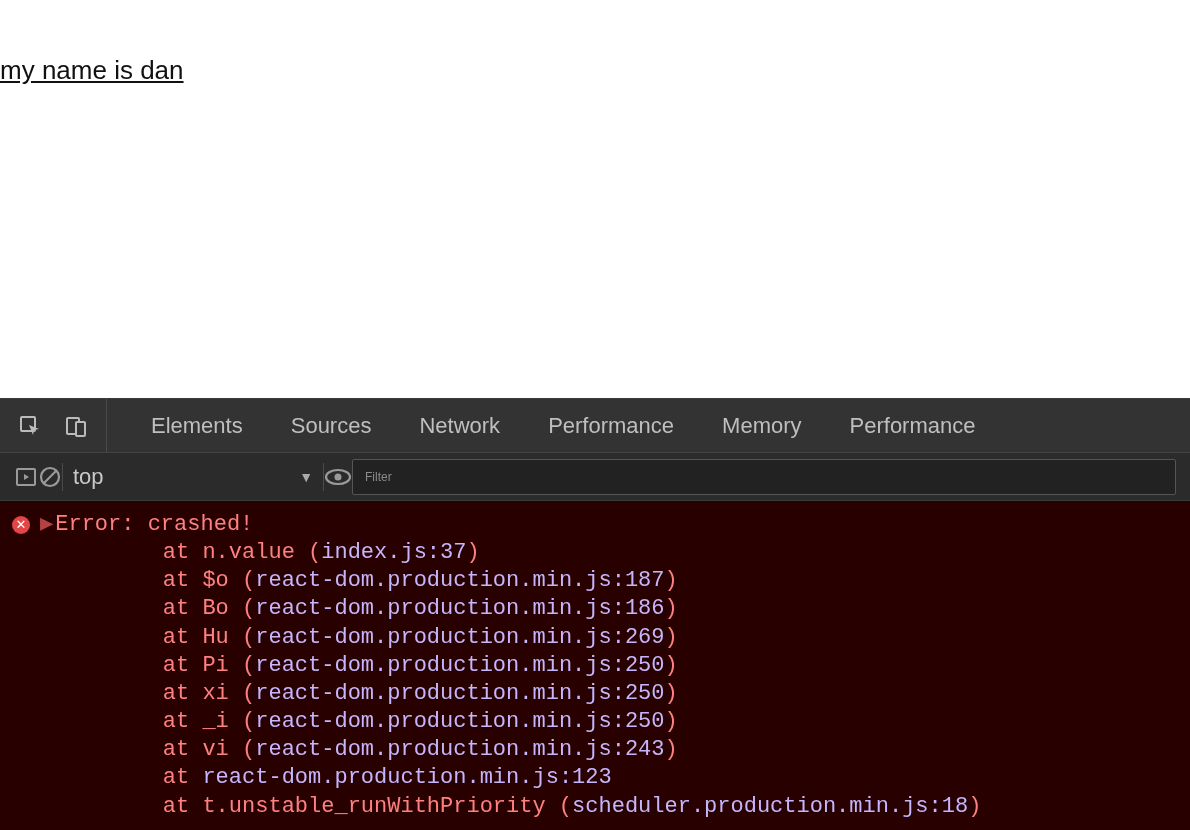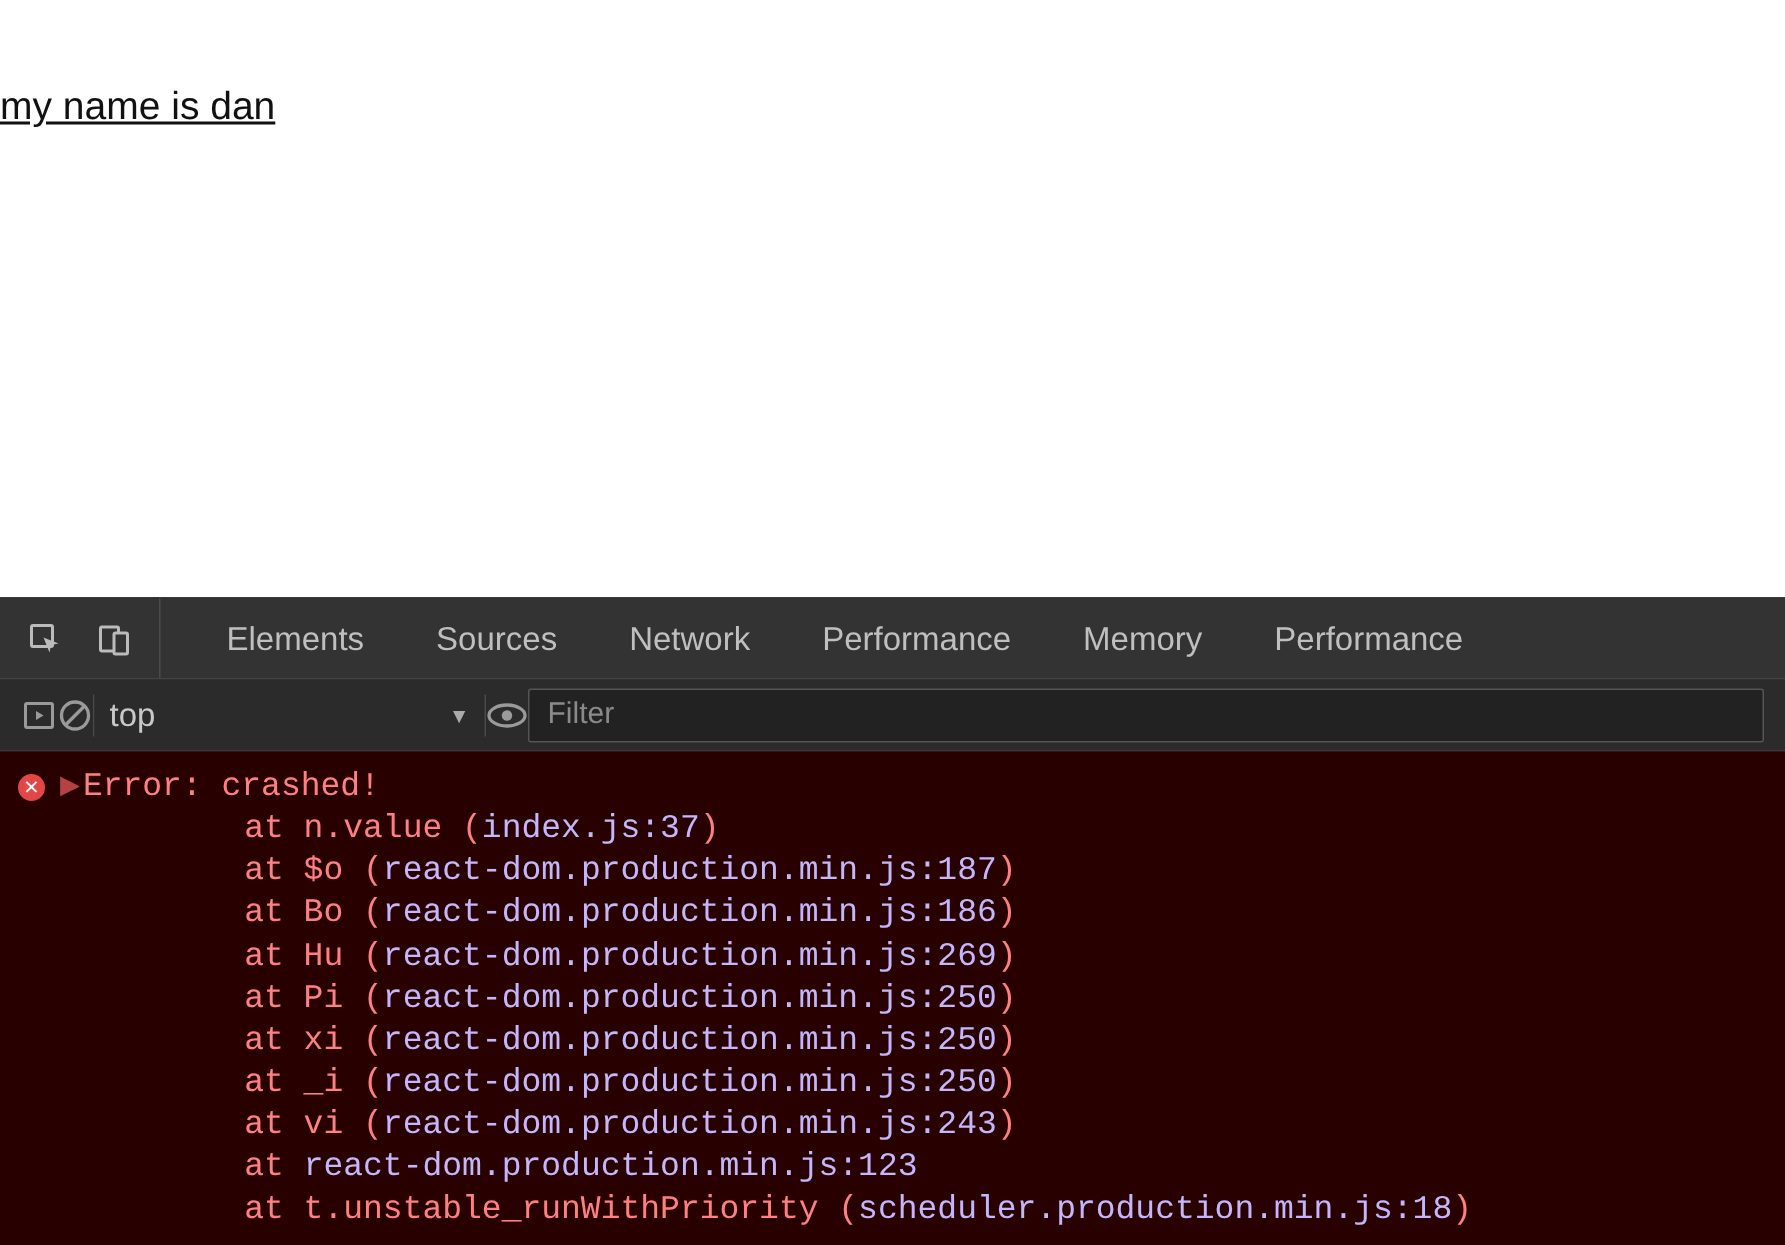--- a/index.html
+++ b/index.html
@@ -12,21 +12,21 @@
   .devtools { flex: 1 1 auto; display: flex; flex-direction: column; background: #222222; color: #ddd; font-family: sans-serif; border-top: 1px solid #3a3a3a; }
   .tabbar { display: flex; align-items: center; height: 54px; background: #333333; border-bottom: 1px solid #444; gap: 20px; }
   .tabbar .icon-group { display: flex; align-items: center; gap: 22px; padding: 0 18px; border-right: 1px solid #4a4a4a; height: 100%; }
   .tabbar .tabs { display: flex; align-items: stretch; height: 100%; }
   .tab { display: flex; align-items: center; padding: 0 24px; font-size: 22px; color: #bfbfbf; cursor: pointer; }
   .tab.active { background: #000000; color: #ffffff; }
   .toolbar { display: flex; align-items: center; height: 48px; background: #2b2b2b; border-bottom: 1px solid #3a3a3a; padding: 0 14px; }
   .toolbar .sep { width: 1px; height: 28px; background: #4a4a4a; }
   .context-select { display: flex; align-items: center; gap: 8px; background: #2b2b2b; color: #c8c8c8; font-size: 22px; padding: 4px 10px; min-width: 260px; justify-content: space-between; }
   .context-select .caret { font-size: 14px; color: #aaa; }
-  .filter-input { flex: 1; background: #222; border: 1px solid #555; color: #f97316; font-size: 20px; padding: 6px 12px; height: 36px; border-radius: 2px; outline: none; }
+  .filter-input { flex: 1; background: #222; border: 1px solid #555; color: #f97316; font-size: 12px; padding: 6px 12px; height: 36px; border-radius: 2px; outline: none; }
   .filter-input::placeholder { color: #8a8a8a; }
   
   .console-out { flex: 1; background: #290000; padding: 10px 12px 18px 12px; font-family: Menlo, Consolas, "Courier New", monospace; font-size: 22px; line-height: 1.28; color: #ff8080; overflow: hidden; }
   .err-row { display: flex; align-items: flex-start; gap: 10px; }
   .err-badge { width: 18px; height: 18px; border-radius: 50%; background: #e24646; color: #fff; font-size: 13px; line-height: 18px; text-align: center; font-family: sans-serif; margin-top: 5px; flex-shrink: 0; }
   .err-caret { color: #b54242; margin-right: 2px; }
   .err-head { color: #ff8080; }
   .stack { padding-left: 98px; white-space: pre; }
   .stack-line { display: block; }
   .src-link { color: #c4b5fd; cursor: pointer; }

